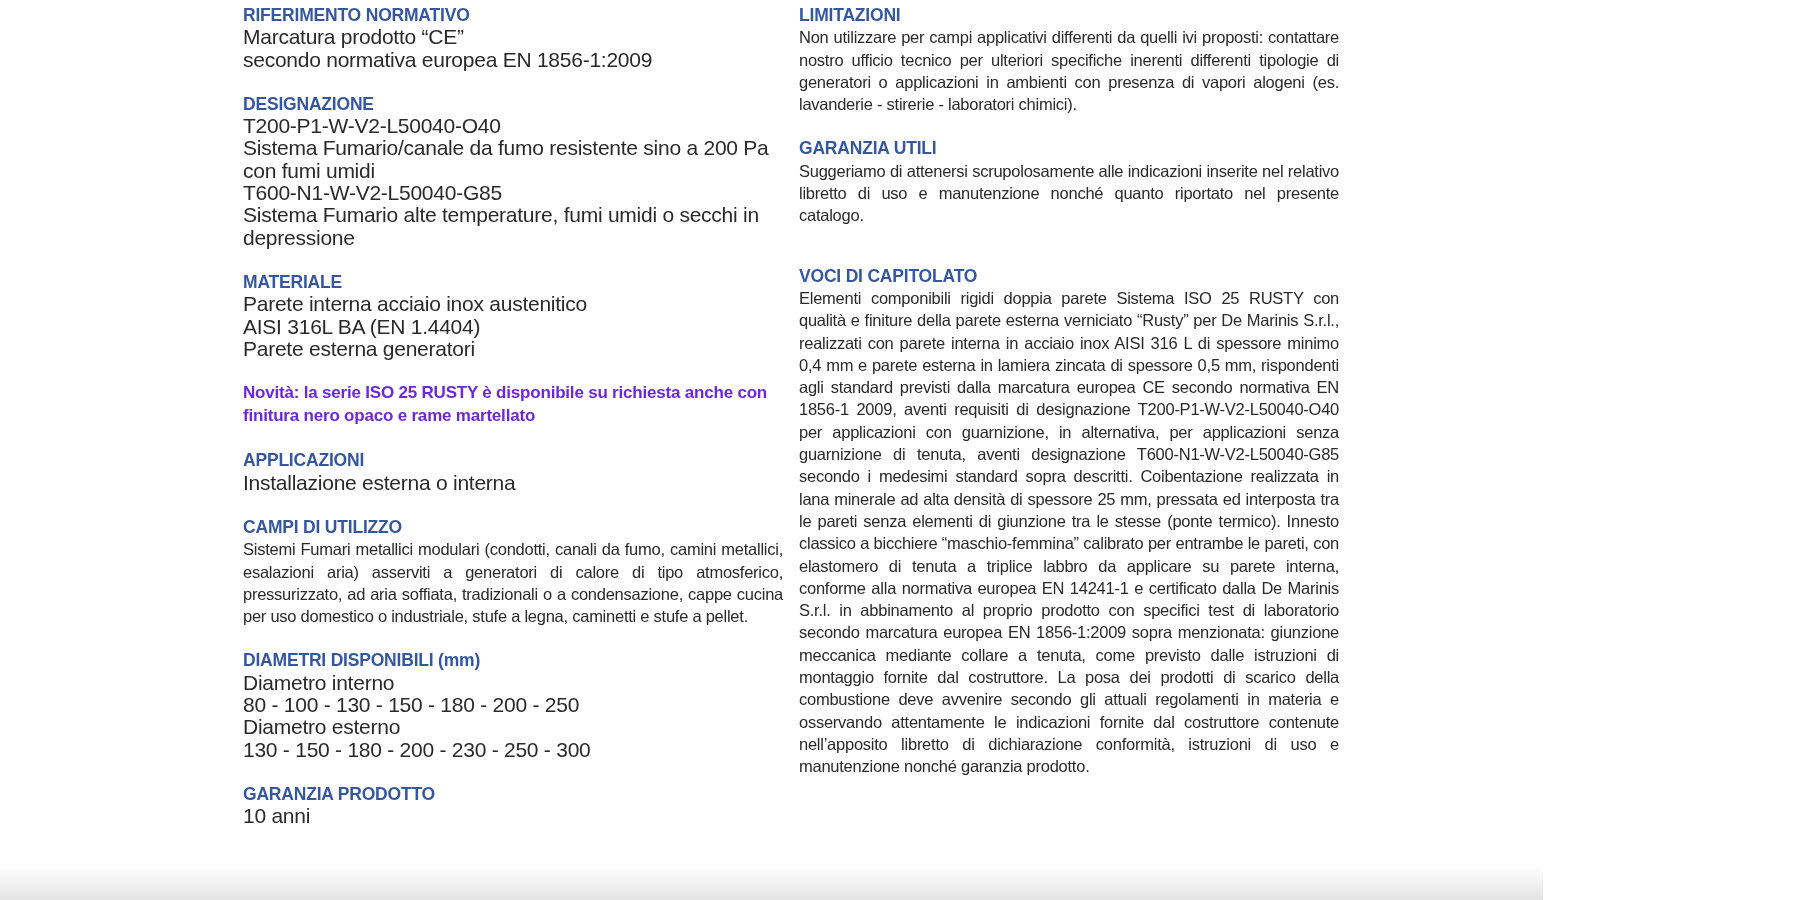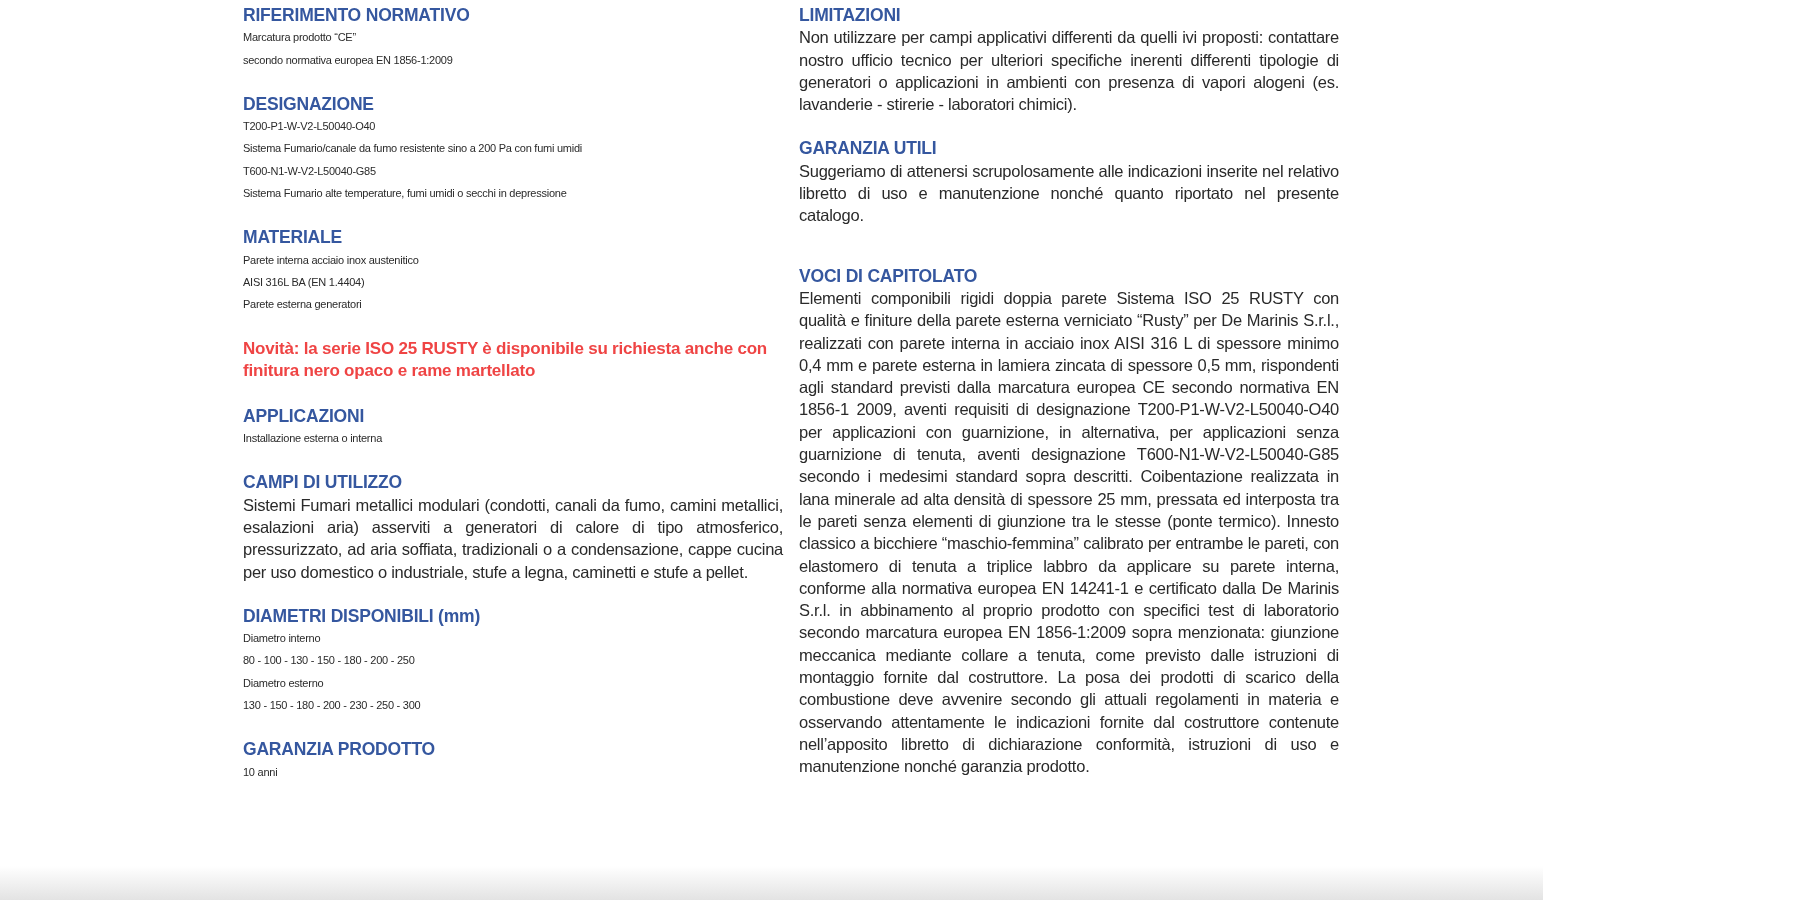--- a/index.html
+++ b/index.html
@@ -32,35 +32,35 @@
 
   .heading {
     font-size: 17.5px;
     line-height: 22.3px;
     font-weight: bold;
     color: #35579f;
     letter-spacing: -0.2px;
     margin: 0;
   }
   .line {
-    font-size: 11px;
+    font-size: 21px;
     line-height: 22.3px;
     letter-spacing: -0.25px;
   }
   .para {
     font-size: 16.5px;
     line-height: 22.3px;
     letter-spacing: -0.25px;
     text-align: justify;
   }
   .note {
     font-size: 17px;
     line-height: 22.6px;
     font-weight: bold;
-    color: #ef4444;
+    color: #6d28d9;
     letter-spacing: -0.2px;
   }
   .bottom-shade {
     position: absolute;
     left: 0;
     top: 866px;
     width: 1543px;
     height: 34px;
     background: linear-gradient(180deg, rgba(255,255,255,0) 0%, #e3e3e3 100%);
   }

